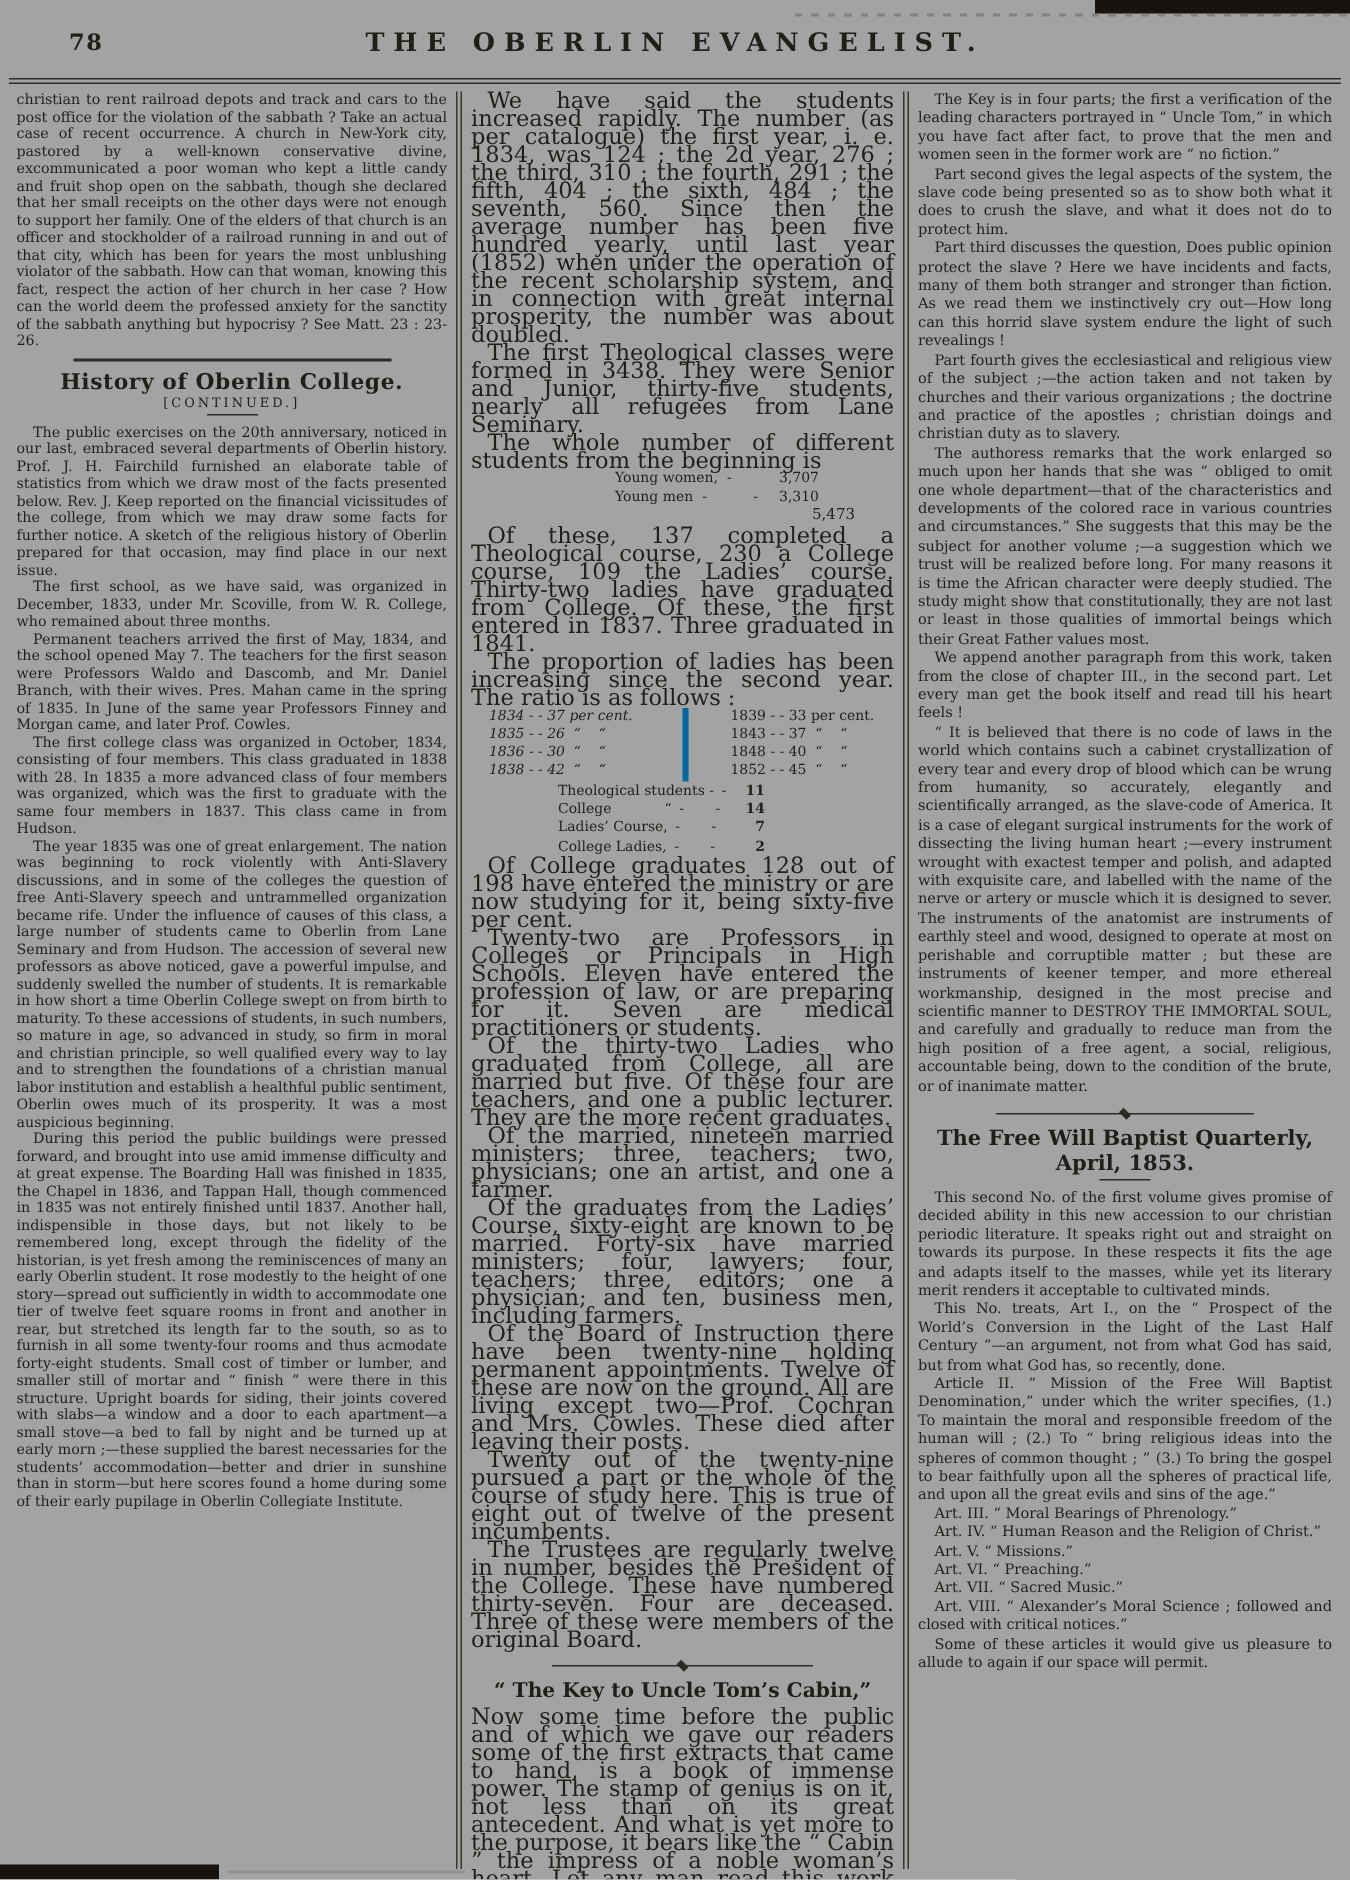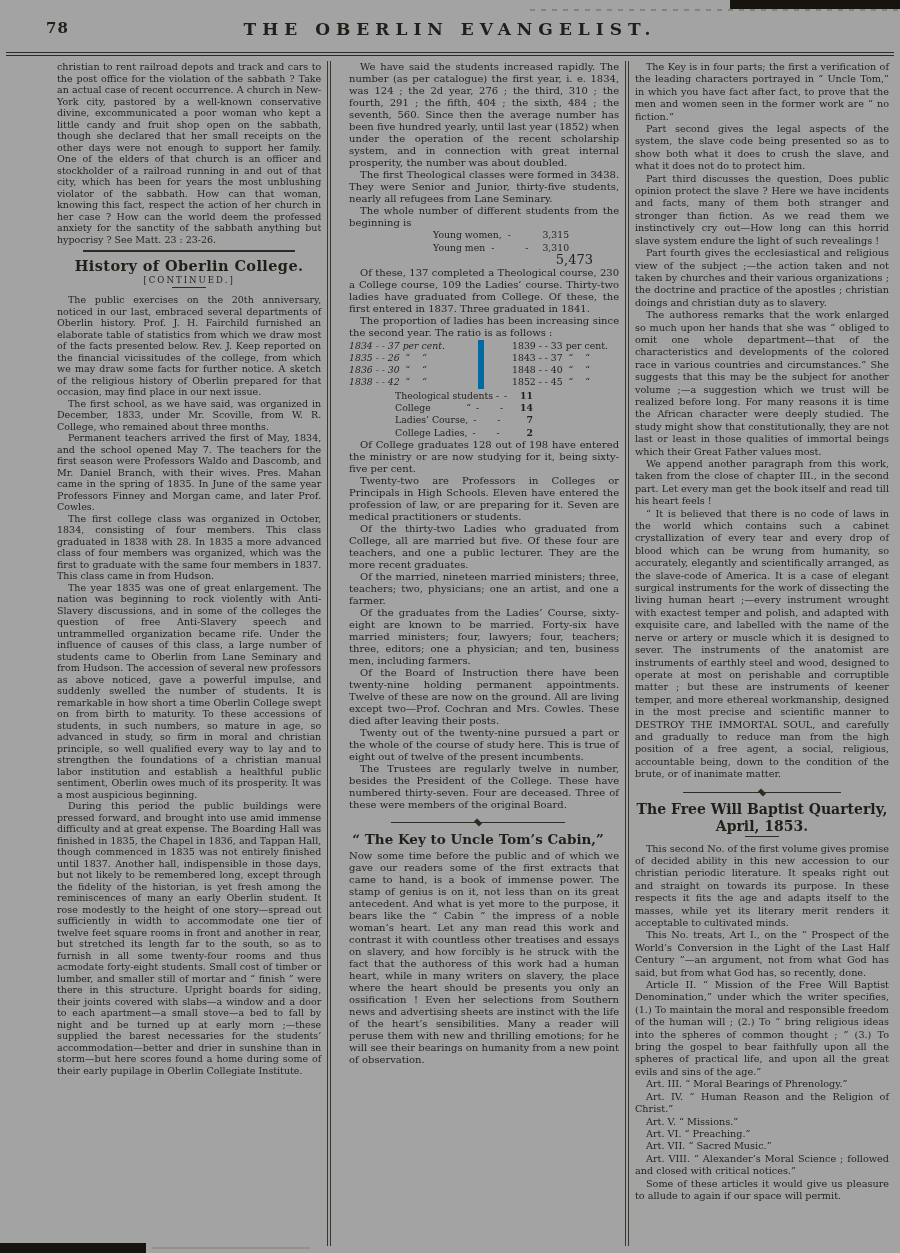--- a/index.html
+++ b/index.html
@@ -17,28 +17,28 @@
   .smudge-blline { position:absolute; bottom:4px; left:152px; width:158px; height:2px; background:#8a867d; opacity:.6; }
 
   .hdr { position:relative; height:52px; }
   .pageno { position:absolute; left:46px; top:19px; font-size:15px; font-weight:bold; letter-spacing:1px; }
   .masthead { position:absolute; left:0; right:0; top:19px; margin:0; text-align:center;
     font-size:17px; font-weight:bold; letter-spacing:6px; }
   .hrule { height:4px; border-top:1px solid #2e2b25; border-bottom:1px solid #2e2b25; margin:0 6px; }
 
   .cols { display:flex; padding:5px 6px 0 6px; align-items:stretch; height:1190px; }
   .col { padding:0 5px; }
-  .c1 { width:297px;margin-left:46px; }
+  .c1 { width:297px; }
   .c2 { width:292px; }
   .c3 { width:286px; }
   .vdiv { width:4px; border-left:1px solid #3a372f; border-right:1px solid #3a372f; margin:0 1px; }
 
   p { margin:0; text-align:justify; text-indent:11px; }
   .c1 p { font-size:9.5px; line-height:11.5px; }
-  .c2 p { font-size:10px; line-height:12px;margin-left:12px; }
+  .c2 p { font-size:15px; line-height:12px; }
   .c3 p { font-size:9.7px; line-height:12.4px; }
   .noindent { text-indent:0 !important; }
 
   .rule-short { width:212px; border-top:1px solid #2e2b25; margin:5px auto 1px; height:2px;
     border-bottom:1px solid #2e2b25; }
   .sec-title { margin:5px 0 1px; text-align:center; font-size:14.5px; font-weight:bold; letter-spacing:.4px; }
   .sec-sub { text-align:center; font-size:8.6px; letter-spacing:2px; margin-bottom:1px; }
   .rule-mini { width:34px; border-top:1px solid #2e2b25; margin:2px auto 6px; }
 
   .ornament { position:relative; height:10px; margin:7px auto 3px; width:62%; }
@@ -47,27 +47,27 @@
     transform:translateX(-50%) rotate(45deg) scaleY(.62); background:#2e2b25; }
 
   .key-title { margin:2px 0 3px; text-align:center; font-size:13.5px; font-weight:bold; }
   .fwb-title { margin:1px 0 0; text-align:center; font-size:14px; font-weight:bold; line-height:16px; }
 
   .stu-row { display:flex; padding:0 50px 0 96px; font-size:9.3px; line-height:12.6px; }
   .stu-row .lbl { white-space:pre; }
   .stu-row .dash { flex:1; overflow:hidden; white-space:nowrap; text-align:center;
     letter-spacing:14px; padding:0 6px; }
   .stu-row .val { min-width:36px; text-align:right; }
-  .stu-total { text-align:right; padding-right:26px; font-size:13px; line-height:12.6px; }
+  .stu-total { text-align:right; padding-right:26px; font-size:10px; line-height:12.6px; }
 
   .ratio-table { display:flex; margin:1px 0 1px; }
   .ratio-col { width:50%; font-size:9.3px; line-height:12.2px; }
   .ratio-col > div { white-space:pre; }
   .ratio-left { padding-left:12px;font-style:italic; }
-  .ratio-right { border-left:6px solid #0369a1; padding-left:28px; }
+  .ratio-right { border-left:4px solid #0369a1; padding-left:28px; }
 
   .died-row { display:flex; padding:0 86px 0 58px; font-size:9.3px; line-height:12.4px; }
   .died-row .lbl { white-space:pre; }
   .died-row .dash { flex:1; overflow:hidden; white-space:nowrap; letter-spacing:9px; padding:0 5px; }
   .died-row .val { min-width:18px; text-align:right; font-weight:bold; }
 </style>
 </head>
 <body>
 
 <div class="page">
@@ -101,21 +101,21 @@
     <div class="vdiv"></div>
 
     <div class="col c2">
       <p>We have said the students increased rapidly. The number (as per catalogue) the first year, i. e. 1834, was 124 ; the 2d year, 276 ; the third, 310 ; the fourth, 291 ; the fifth, 404 ; the sixth, 484 ; the seventh, 560. Since then the average number has been five hundred yearly, until last year (1852) when under the operation of the recent scholarship system, and in connection with great internal prosperity, the number was about doubled.</p>
       <p>The first Theological classes were formed in 3438. They were Senior and Junior, thirty-five students, nearly all refugees from Lane Seminary.</p>
       <p>The whole number of different students from the beginning is</p>
 
       <div class="stu-row">
         <span class="lbl">Young women,</span>
         <span class="dash">-    -    -    -</span>
-        <span class="val">3,315</span>
+        <span class="val">3,707</span>
       </div>
       <div class="stu-row">
         <span class="lbl">Young men</span>
         <span class="dash">-    -    -    -</span>
         <span class="val">3,310</span>
       </div>
       <div class="stu-total">5,473</div>
 
       <p>Of these, 137 completed a Theological course, 230 a College course, 109 the Ladies’ course. Thirty-two ladies have graduated from College. Of these, the first entered in 1837. Three graduated in 1841.</p>
       <p>The proportion of ladies has been increasing since the second year. The ratio is as follows :</p>

